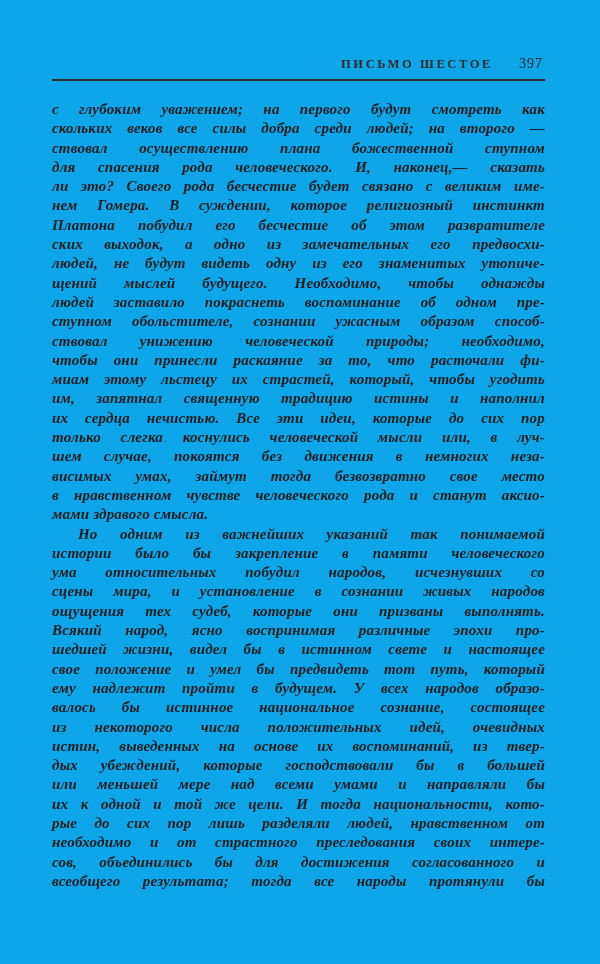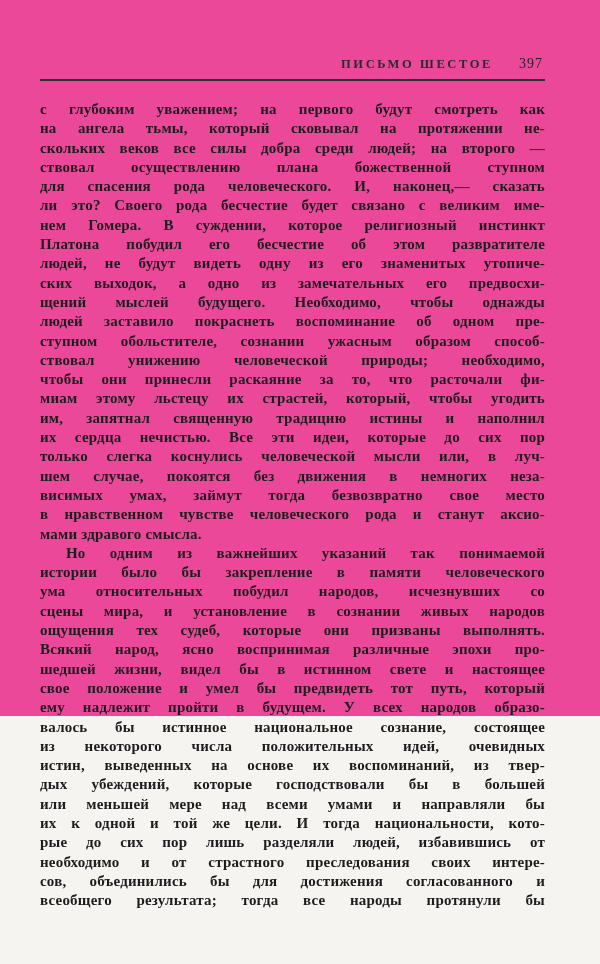--- a/index.html
+++ b/index.html
@@ -7,23 +7,23 @@
   body {
     width: 600px;
     height: 964px;
     background: #f5f4f0;
     font-family: "Liberation Serif", "DejaVu Serif", serif;
     color: #1e1e20;
     overflow: hidden;
   }
   .page {
     width: 600px;
-    height: 716px;
-    padding: 56px 55px 0 40px;
-    background: #ec4899;
+    height: 964px;
+    padding: 56px 55px 0 52px;
+    background: #0ea5e9;
   }
   .page-header {
     display: flex;
     justify-content: flex-end;
     align-items: baseline;
     gap: 26px;
     padding-right: 2px;
     margin-bottom: 7px;
   }
   .running-title {
@@ -50,45 +50,45 @@
     letter-spacing: 0.2px;
     color: #1d1d1f;
   }
   p.para { margin: 0; }
   .line {
     display: block;
     text-align: justify;
     text-align-last: justify;
     hyphens: none;
     white-space: normal;
+    font-style: italic;
   }
   .line.last { text-align-last: left; }
   p.para.indent .line:first-child { text-indent: 26px; }
 </style>
 </head>
 <body>
 
 <div class="page">
   <header class="page-header">
     <span class="running-title">ПИСЬМО ШЕСТОЕ</span>
     <span class="page-number">397</span>
   </header>
   <div class="header-rule"></div>
   <main class="page-body" id="page-body">
       <p class="para">
         <span class="line">с глубоким уважением; на первого будут смотреть как</span>
-        <span class="line">на ангела тьмы, который сковывал на протяжении не-</span>
         <span class="line">скольких веков все силы добра среди людей; на второго —</span>
         <span class="line">ствовал осуществлению плана божественной ступном</span>
         <span class="line">для спасения рода человеческого. И, наконец,— сказать</span>
         <span class="line">ли это? Своего рода бесчестие будет связано с великим име-</span>
         <span class="line">нем Гомера. В суждении, которое религиозный инстинкт</span>
         <span class="line">Платона побудил его бесчестие об этом развратителе</span>
+        <span class="line">ских выходок, а одно из замечательных его предвосхи-</span>
         <span class="line">людей, не будут видеть одну из его знаменитых утопиче-</span>
-        <span class="line">ских выходок, а одно из замечательных его предвосхи-</span>
         <span class="line">щений мыслей будущего. Необходимо, чтобы однажды</span>
         <span class="line">людей заставило покраснеть воспоминание об одном пре-</span>
         <span class="line">ступном обольстителе, сознании ужасным образом способ-</span>
         <span class="line">ствовал унижению человеческой природы; необходимо,</span>
         <span class="line">чтобы они принесли раскаяние за то, что расточали фи-</span>
         <span class="line">миам этому льстецу их страстей, который, чтобы угодить</span>
         <span class="line">им, запятнал священную традицию истины и наполнил</span>
         <span class="line">их сердца нечистью. Все эти идеи, которые до сих пор</span>
         <span class="line">только слегка коснулись человеческой мысли или, в луч-</span>
         <span class="line">шем случае, покоятся без движения в немногих неза-</span>
@@ -105,19 +105,19 @@
         <span class="line">Всякий народ, ясно воспринимая различные эпохи про-</span>
         <span class="line">шедшей жизни, видел бы в истинном свете и настоящее</span>
         <span class="line">свое положение и умел бы предвидеть тот путь, который</span>
         <span class="line">ему надлежит пройти в будущем. У всех народов образо-</span>
         <span class="line">валось бы истинное национальное сознание, состоящее</span>
         <span class="line">из некоторого числа положительных идей, очевидных</span>
         <span class="line">истин, выведенных на основе их воспоминаний, из твер-</span>
         <span class="line">дых убеждений, которые господствовали бы в большей</span>
         <span class="line">или меньшей мере над всеми умами и направляли бы</span>
         <span class="line">их к одной и той же цели. И тогда национальности, кото-</span>
-        <span class="line">рые до сих пор лишь разделяли людей, избавившись от</span>
+        <span class="line">рые до сих пор лишь разделяли людей, нравственном от</span>
         <span class="line">необходимо и от страстного преследования своих интере-</span>
         <span class="line">сов, объединились бы для достижения согласованного и</span>
         <span class="line">всеобщего результата; тогда все народы протянули бы</span>
       </p>
     </main>
 </div>
 
 </body></html>

